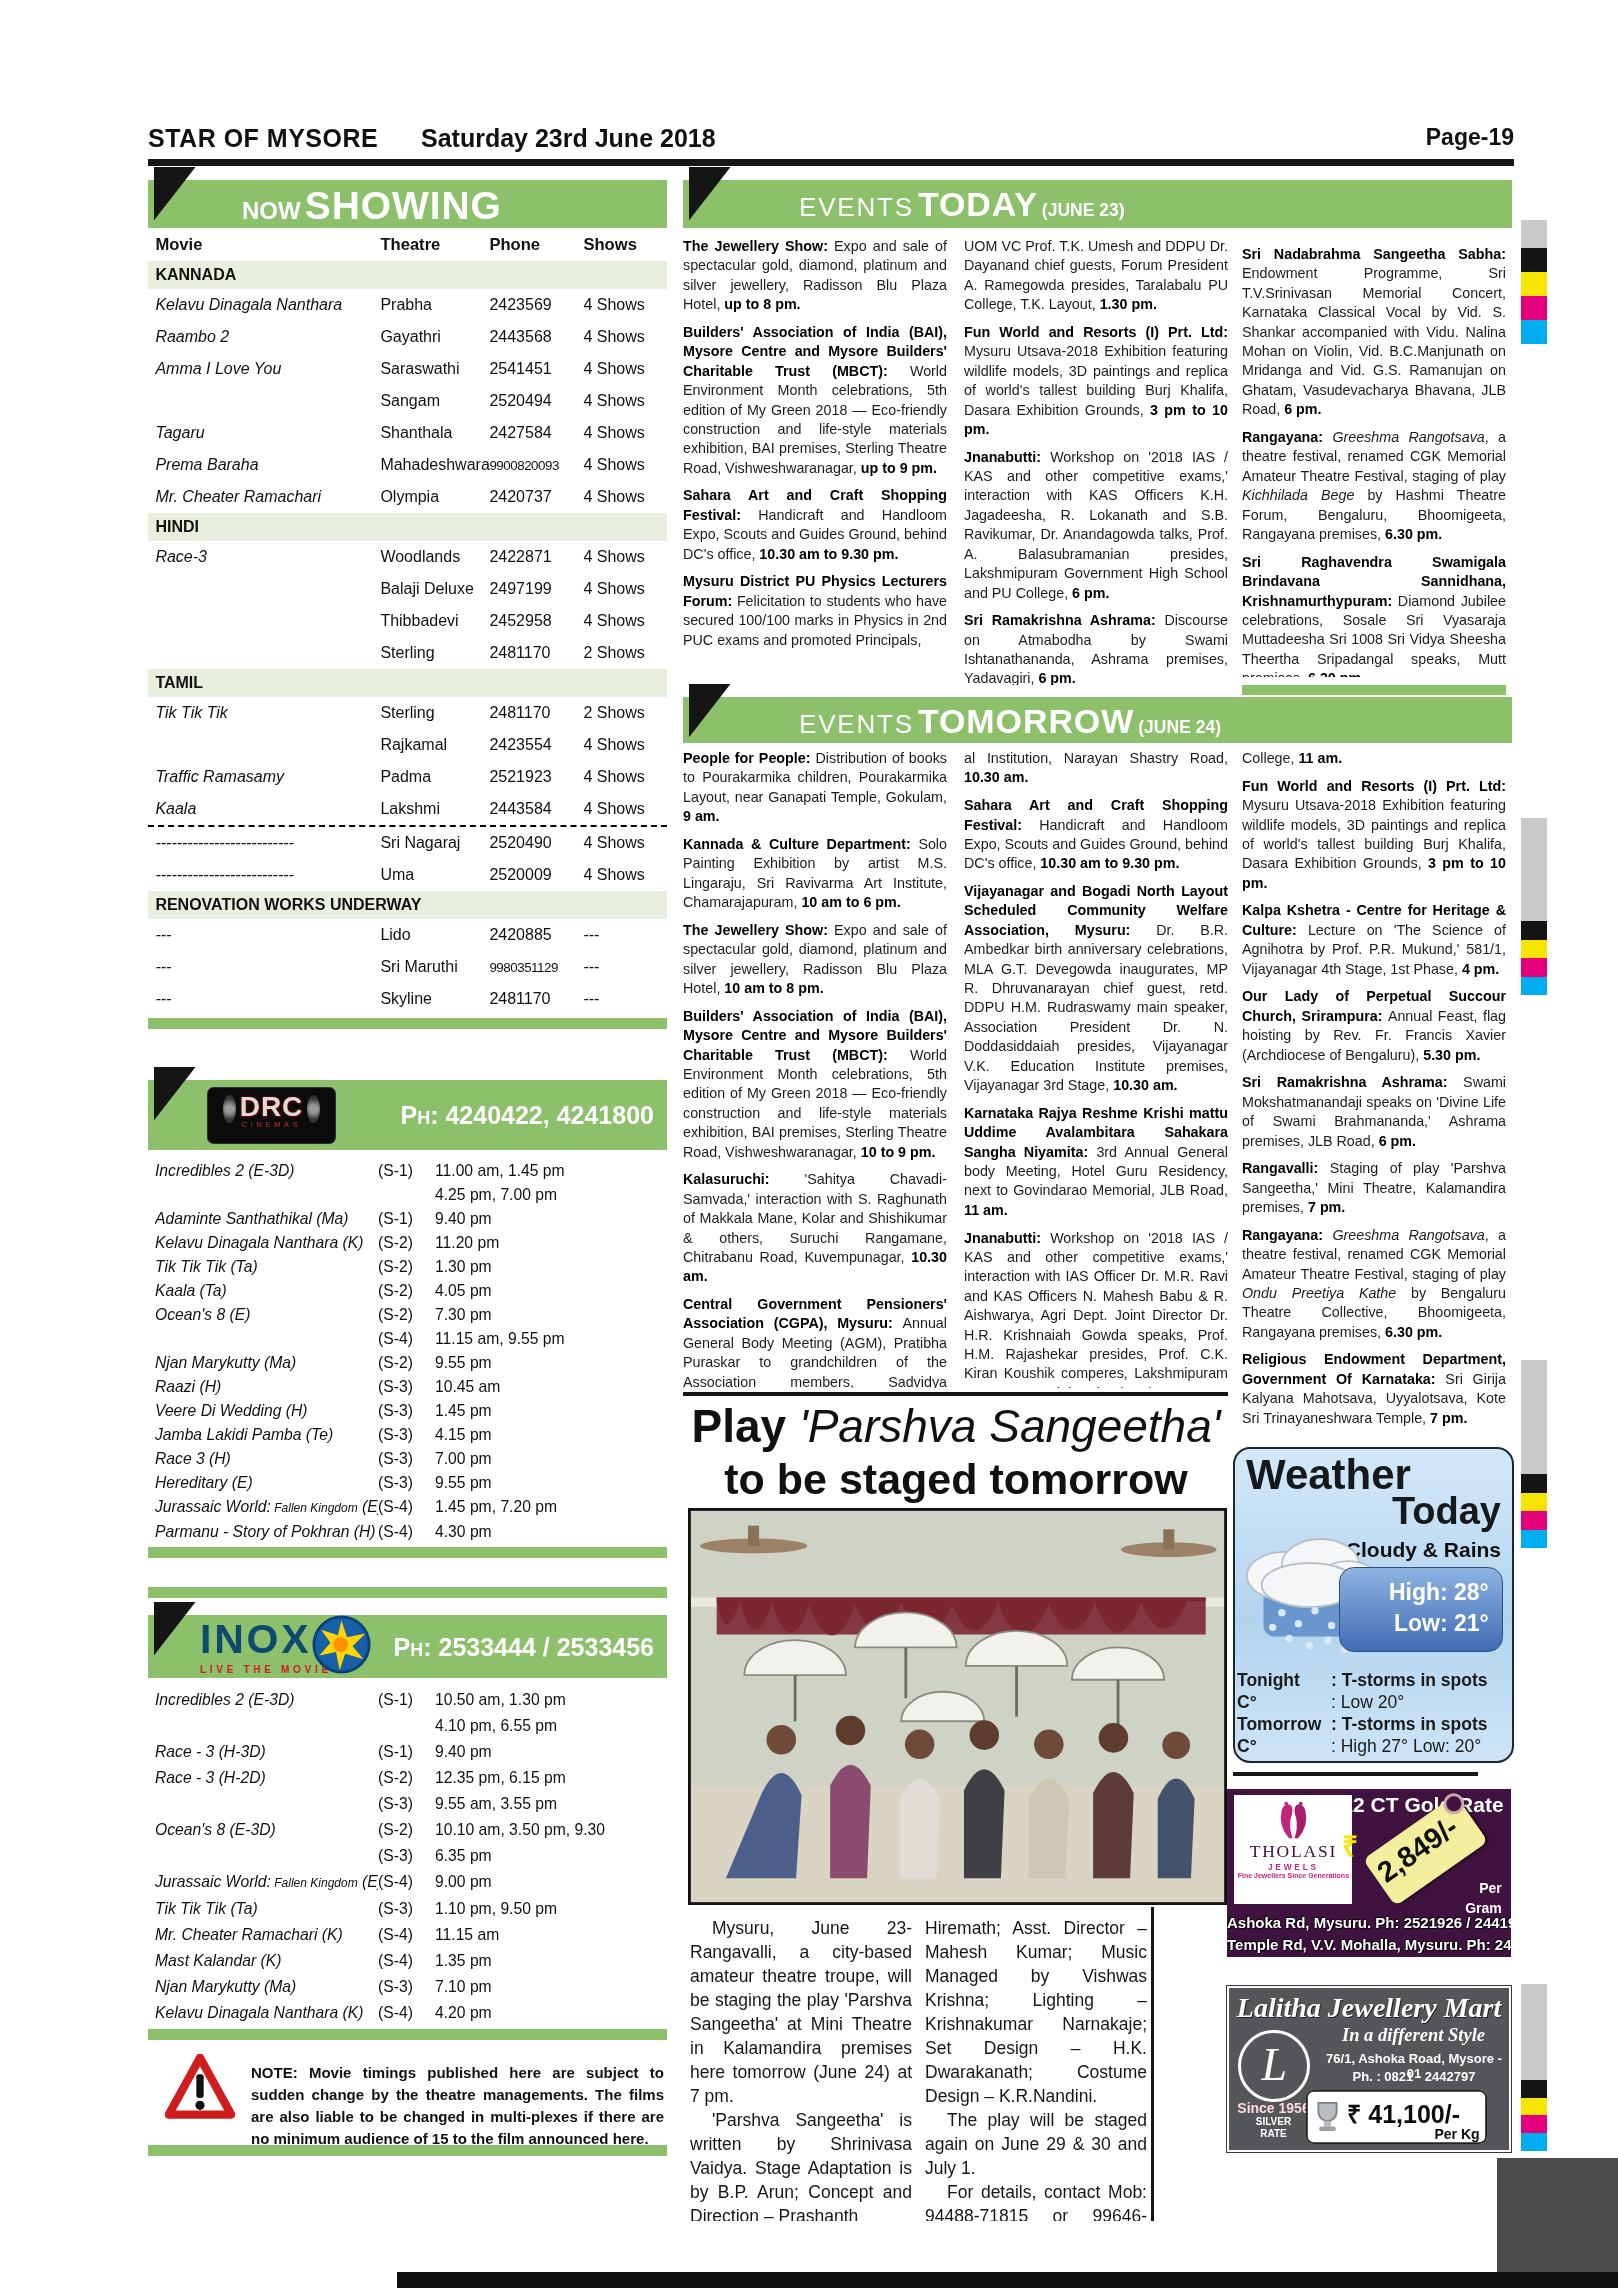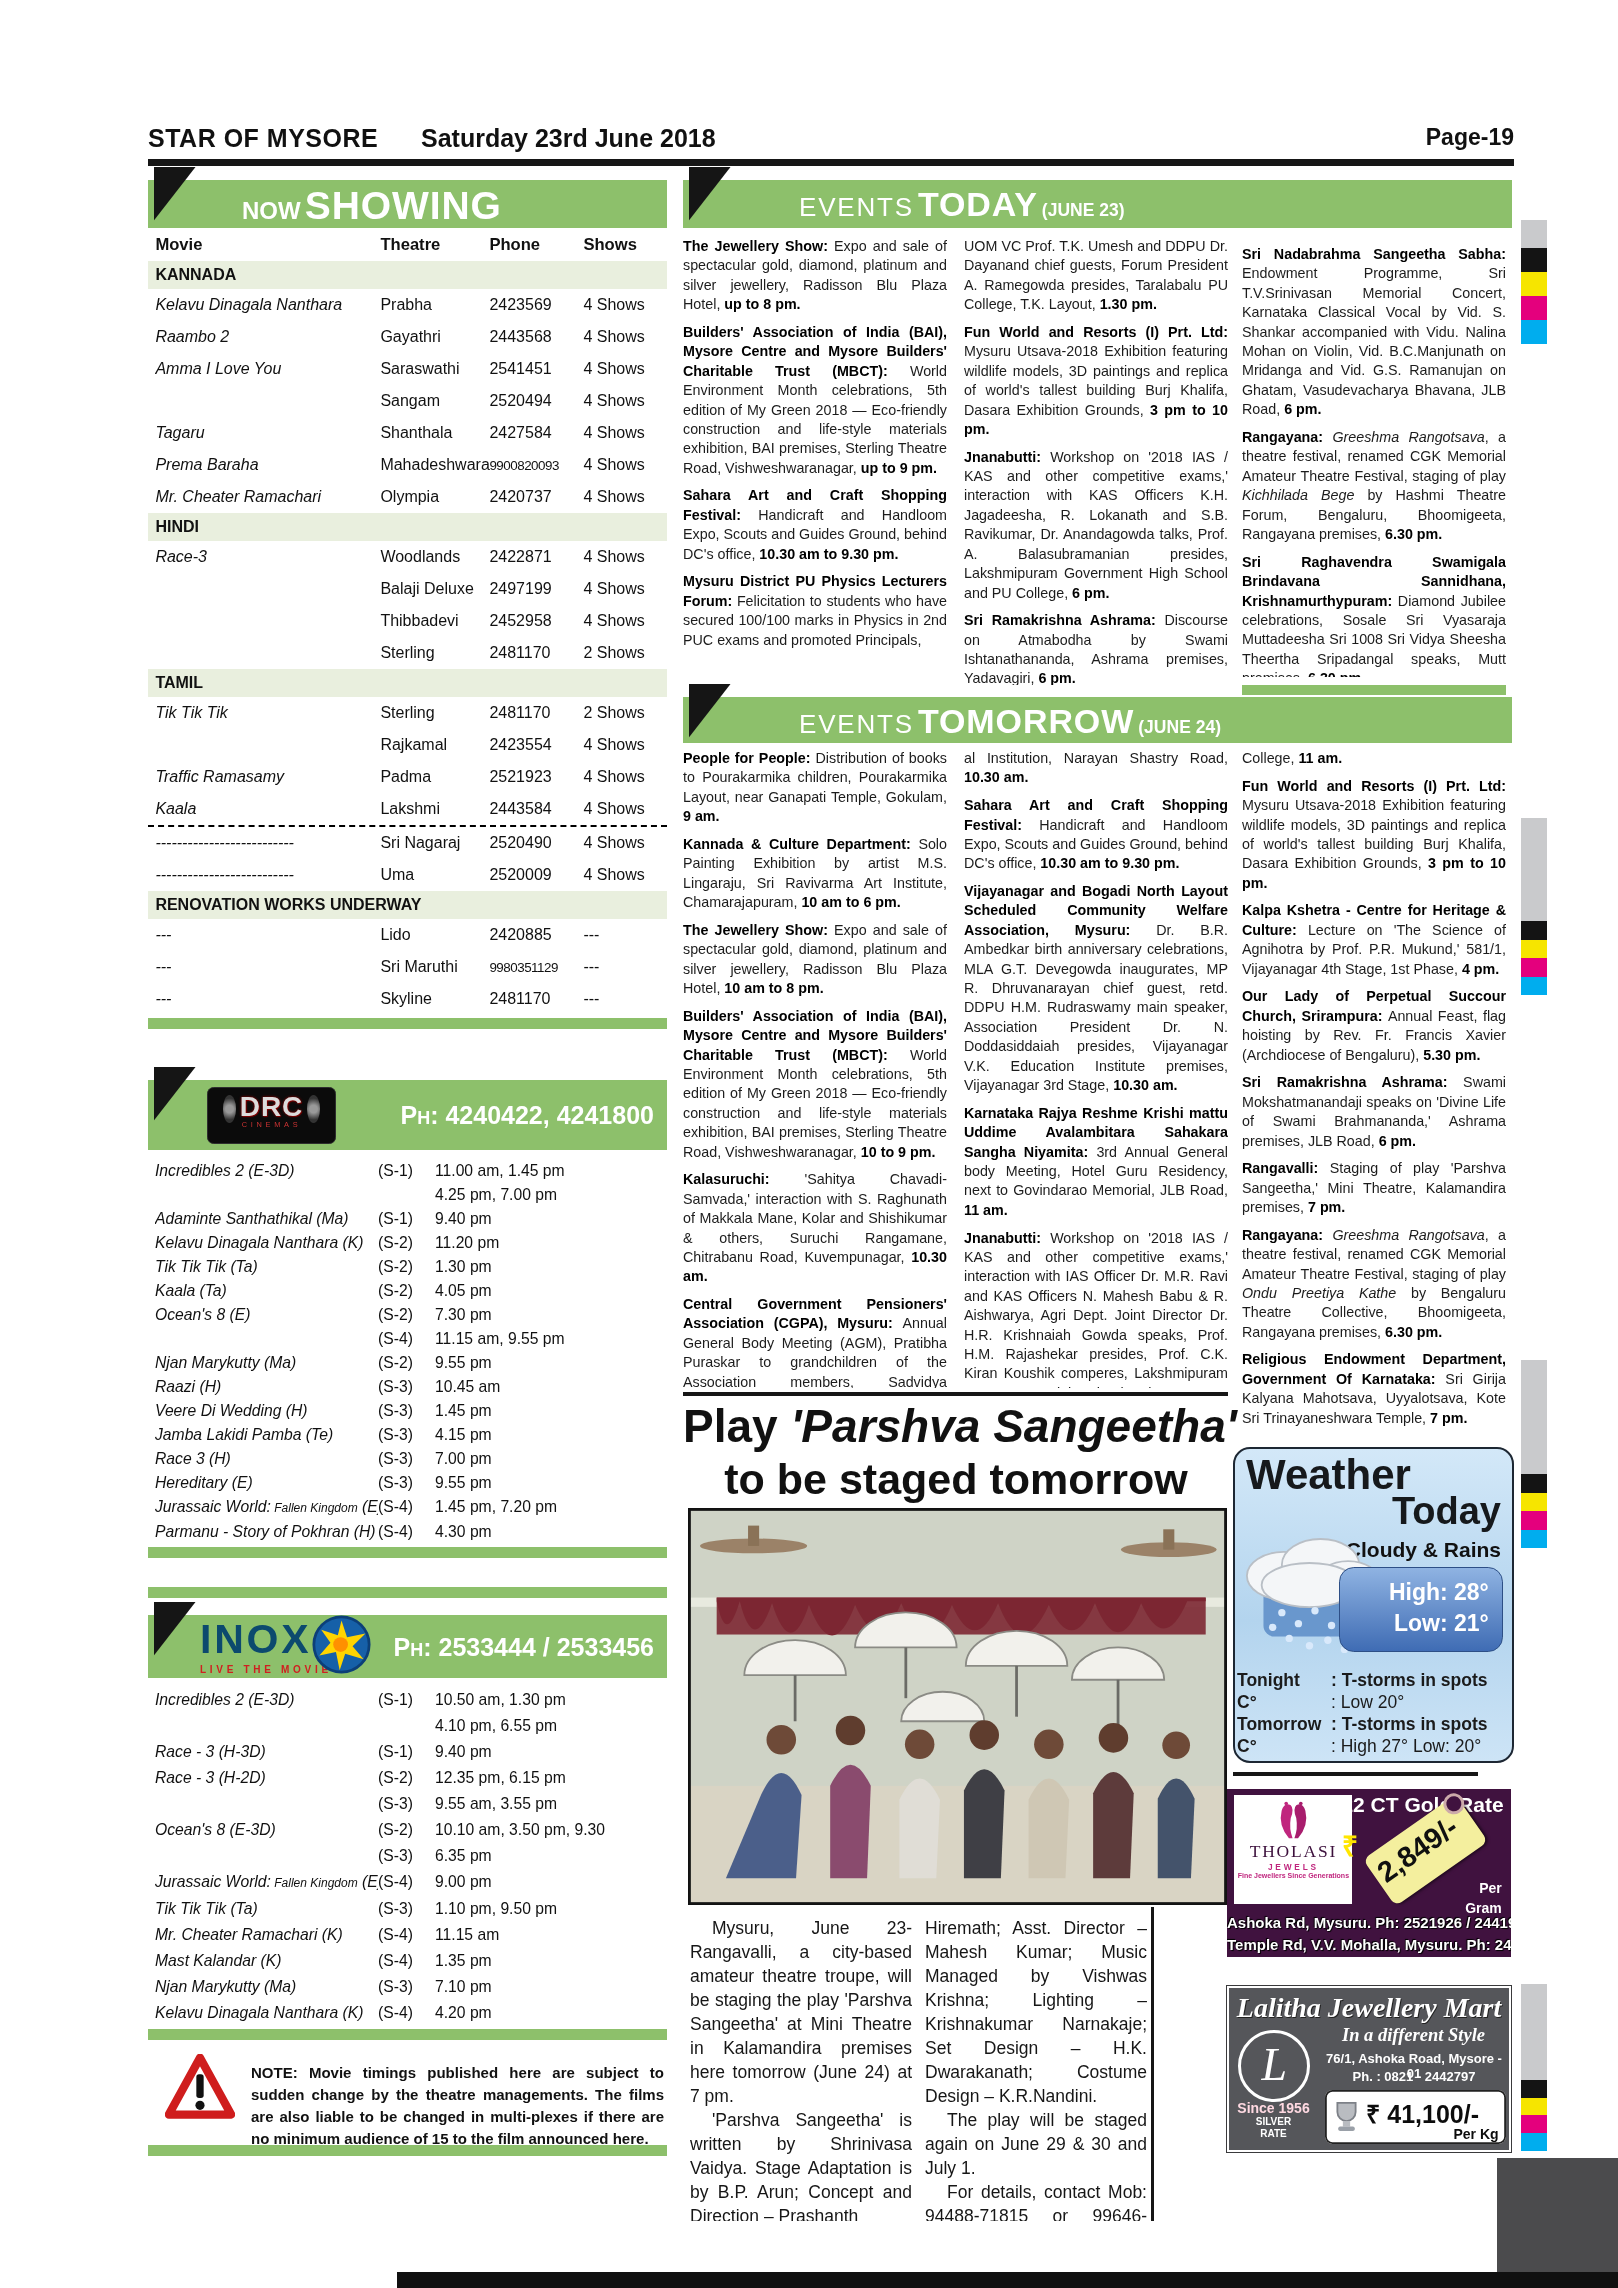--- a/index.html
+++ b/index.html
@@ -67,21 +67,21 @@
   #ev-tm-c2{left:964px;top:749px;width:264px;height:639px;}
   #ev-tm-c3{left:1242px;top:749px;width:264px;height:685px;}
   .event{font-size:14.3px;line-height:19.4px;text-align:justify;margin:0 0 8.3px;color:#1c1c1c;}
   .ev-title,.ev-time{font-weight:bold;color:#000;}
   .it{font-style:italic;}
   #tm-rule{left:683px;top:1392px;width:545px;height:3.7px;background:#161616;}
   
   #headline{left:683px;top:1399px;width:546px;text-align:center;}
   #headline .h1{font-size:46px;line-height:54px;white-space:nowrap;}
   #headline .h1 b{font-weight:bold;}
-  #headline .h1 .hi{font-style:italic;font-weight:bold;}
+  #headline .h1 .hi{font-style:italic;font-weight:normal;}
   #headline .h2{font-size:43px;font-weight:bold;line-height:52px;}
   #photo{left:688px;top:1508px;width:537px;height:395px;border:1.8px solid #111;background:#cfd3c6;}
   .artcol{font-size:17.5px;line-height:24px;text-align:justify;color:#161616;}
   .artcol p{margin:0;}
   .artcol p.indent{text-indent:22px;}
   #article-c1{left:690px;top:1916px;width:222px;height:305px;overflow:hidden;}
   #article-c2{left:925px;top:1916px;width:222px;height:305px;overflow:hidden;}
   #art-rule{left:1151px;top:1907px;width:2.8px;height:314px;background:#161616;}
   
   #weather{left:1233px;top:1447px;width:277px;height:312px;border:2.8px solid #1d2733;border-radius:17px;background:linear-gradient(180deg,#d3e8f8 0%,#b3d4ee 55%,#cde4f6 100%);overflow:hidden;}
@@ -112,21 +112,21 @@
   
   #lalitha{left:1227px;top:1986px;width:284px;height:166px;background:#55565a;border:2.8px double #fff;outline:1.8px solid #3a3a3c;box-sizing:border-box;overflow:hidden;}
   #lalitha .lbrand{margin-top:3.7px;text-align:center;font-family:"Liberation Serif",serif;font-size:28px;font-weight:bold;font-style:italic;color:#fff;text-shadow:0.9px 0.9px 0 #222;white-space:nowrap;}
   #lalitha .lcirc{position:absolute;left:9.2px;top:42px;width:66px;height:66px;border:3.7px solid #fff;border-radius:50%;text-align:center;}
   #lalitha .lcirc span{font-family:"Liberation Serif",serif;font-style:italic;font-size:46px;color:#fff;line-height:63px;}
   #lalitha .ltag{position:absolute;left:92px;top:37px;width:185px;text-align:center;font-family:"Liberation Serif",serif;font-style:italic;font-weight:bold;font-size:18.5px;color:#fff;}
   #lalitha .laddr{position:absolute;left:89px;top:63px;width:192px;text-align:center;font-size:13px;font-weight:bold;color:#fff;}
   #lalitha .lph{position:absolute;left:89px;top:81px;width:192px;text-align:center;font-size:13px;font-weight:bold;color:#fff;}
   #lalitha .lsince{position:absolute;left:5.5px;top:113px;width:78px;text-align:center;color:#ffd9e2;font-weight:bold;font-size:14px;line-height:14.8px;}
   #lalitha .lsilver{color:#fff;font-size:10px;line-height:12px;display:block;}
-  #lalitha .pricebox{position:absolute;right:3px;top:102px;width:181px;height:54px;background:#fff;border-radius:7.4px;box-shadow:0 0 0 1.8px #222 inset;}
+  #lalitha .pricebox{position:absolute;right:22px;top:102px;width:181px;height:54px;background:#fff;border-radius:7.4px;box-shadow:0 0 0 1.8px #222 inset;}
   #lalitha .lprice{position:absolute;left:41px;top:5.5px;font-size:25px;font-weight:bold;color:#0c0c0c;white-space:nowrap;}
   #lalitha .lper{position:absolute;right:7.4px;bottom:1.8px;font-size:14px;font-weight:bold;color:#0c0c0c;}
   #lalitha .cup{position:absolute;left:5.5px;top:9.2px;}
   
   .pmg{position:absolute;left:1521px;width:26px;}
   .pmg i{display:block;width:100%;}
   #corner-dark{left:1497px;top:2158px;width:122px;height:131px;background:#4b4b4d;}
   #bottom-bar{left:397px;top:2272px;width:1222px;height:16.6px;background:#101010;}
 </style>
 </head>

